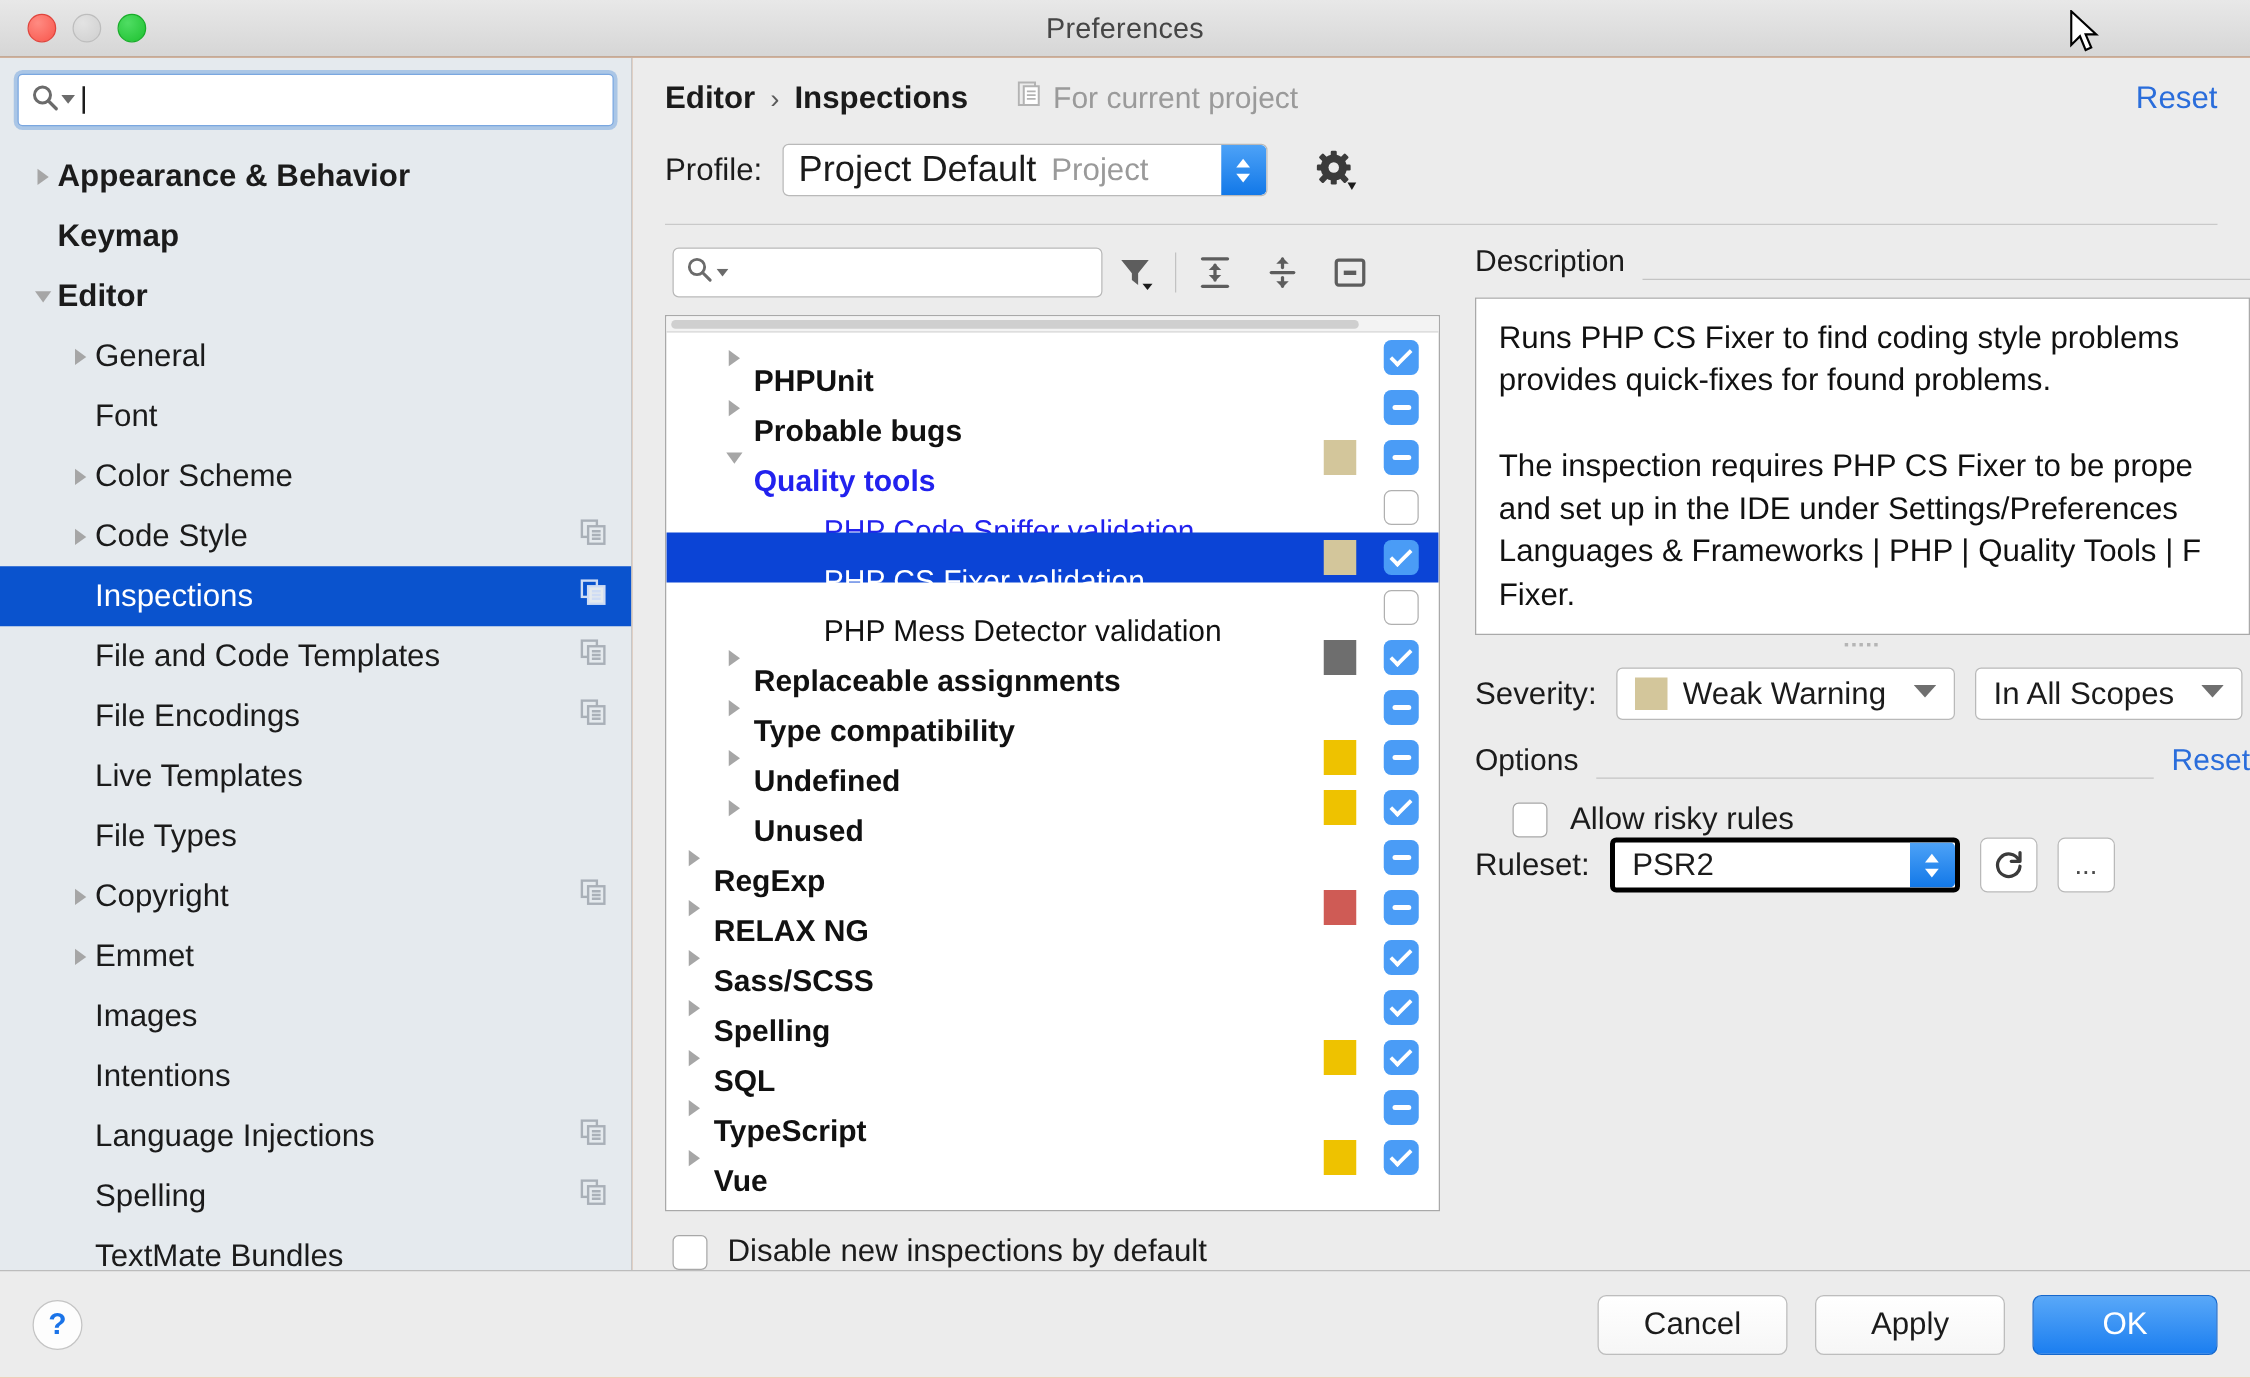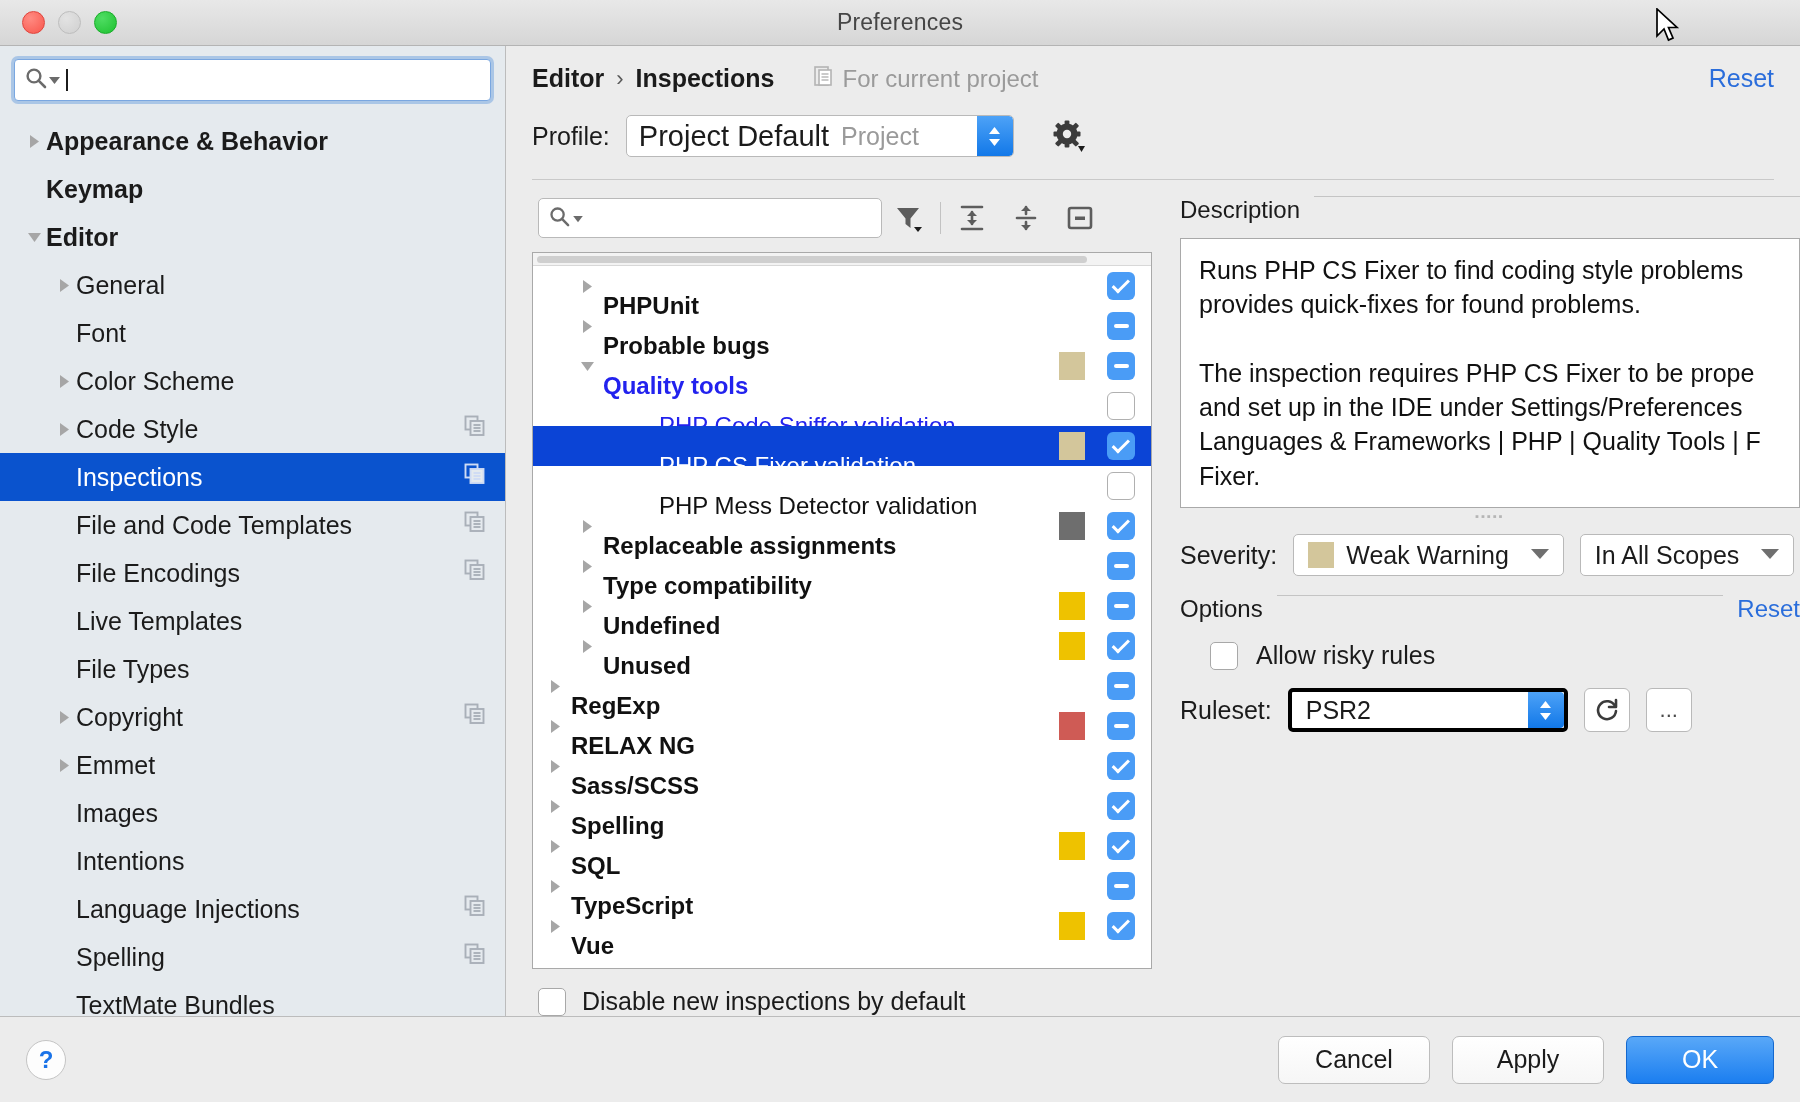--- a/index.html
+++ b/index.html
@@ -174,21 +174,21 @@
     display: flex; align-items: flex-end; gap: 16px;
     padding: 18px 0 0 6px; font-size: 25px; color: #1b1b1b;
   }
   .bigcb {
     width: 28px; height: 28px; background: #fff;
     border: 1px solid #a8a8a8; border-radius: 5px;
   }
 
   
   .detcol { flex: 1; min-width: 0; padding: 16px 0 0 28px; display: flex; flex-direction: column; }
-  .sec-head { display: flex; align-items: flex-start; gap: 14px; }
+  .sec-head { display: flex; align-items: flex-end; gap: 14px; }
   .sec-head .t { font-size: 24px; color: #1b1b1b; white-space: nowrap; }
   .sec-head .ln { flex: 1; height: 1px; background: #c4c4c4; }
   .sec-head .act { font-size: 24px; color: #2a6ddb; white-space: nowrap; }
 
   .desc-box {
     margin-top: 14px;
     height: 270px;
     background: #fff; border: 1px solid #a9a9a9;
     padding: 14px 18px; overflow: hidden;
   }
@@ -205,21 +205,21 @@
     height: 42px; background: #fff; border: 1px solid #b9b9b9; border-radius: 5px;
     display: flex; align-items: center; gap: 12px; padding: 0 14px;
   }
   .pulldown .sw { width: 26px; height: 26px; }
   .pulldown .pv { font-size: 25px; color: #1b1b1b; white-space: nowrap; }
   .pulldown .dn { margin-left: 10px; }
 
   .opt-head { margin-top: 19px; }
   .opt-check { display: flex; align-items: center; gap: 18px; margin-top: 18px; padding-left: 30px; }
   .opt-check .lbl { font-size: 25px; color: #1b1b1b; }
-  .ruleset-row { display: flex; align-items: center; gap: 16px; margin-top: 18px; }
+  .ruleset-row { display: flex; align-items: center; gap: 16px; }
   .ruleset-lbl { font-size: 25px; color: #1b1b1b; }
   .ruleset-combo {
     width: 280px; height: 44px; background: #fff;
     border: 4px solid #000000; border-radius: 5px;
     display: flex; align-items: center; padding-left: 14px;
     position: relative; overflow: hidden;
   }
   .ruleset-combo .val { font-size: 25px; color: #1b1b1b; }
   .sqbtn {
     width: 46px; height: 44px; background: #fff;

